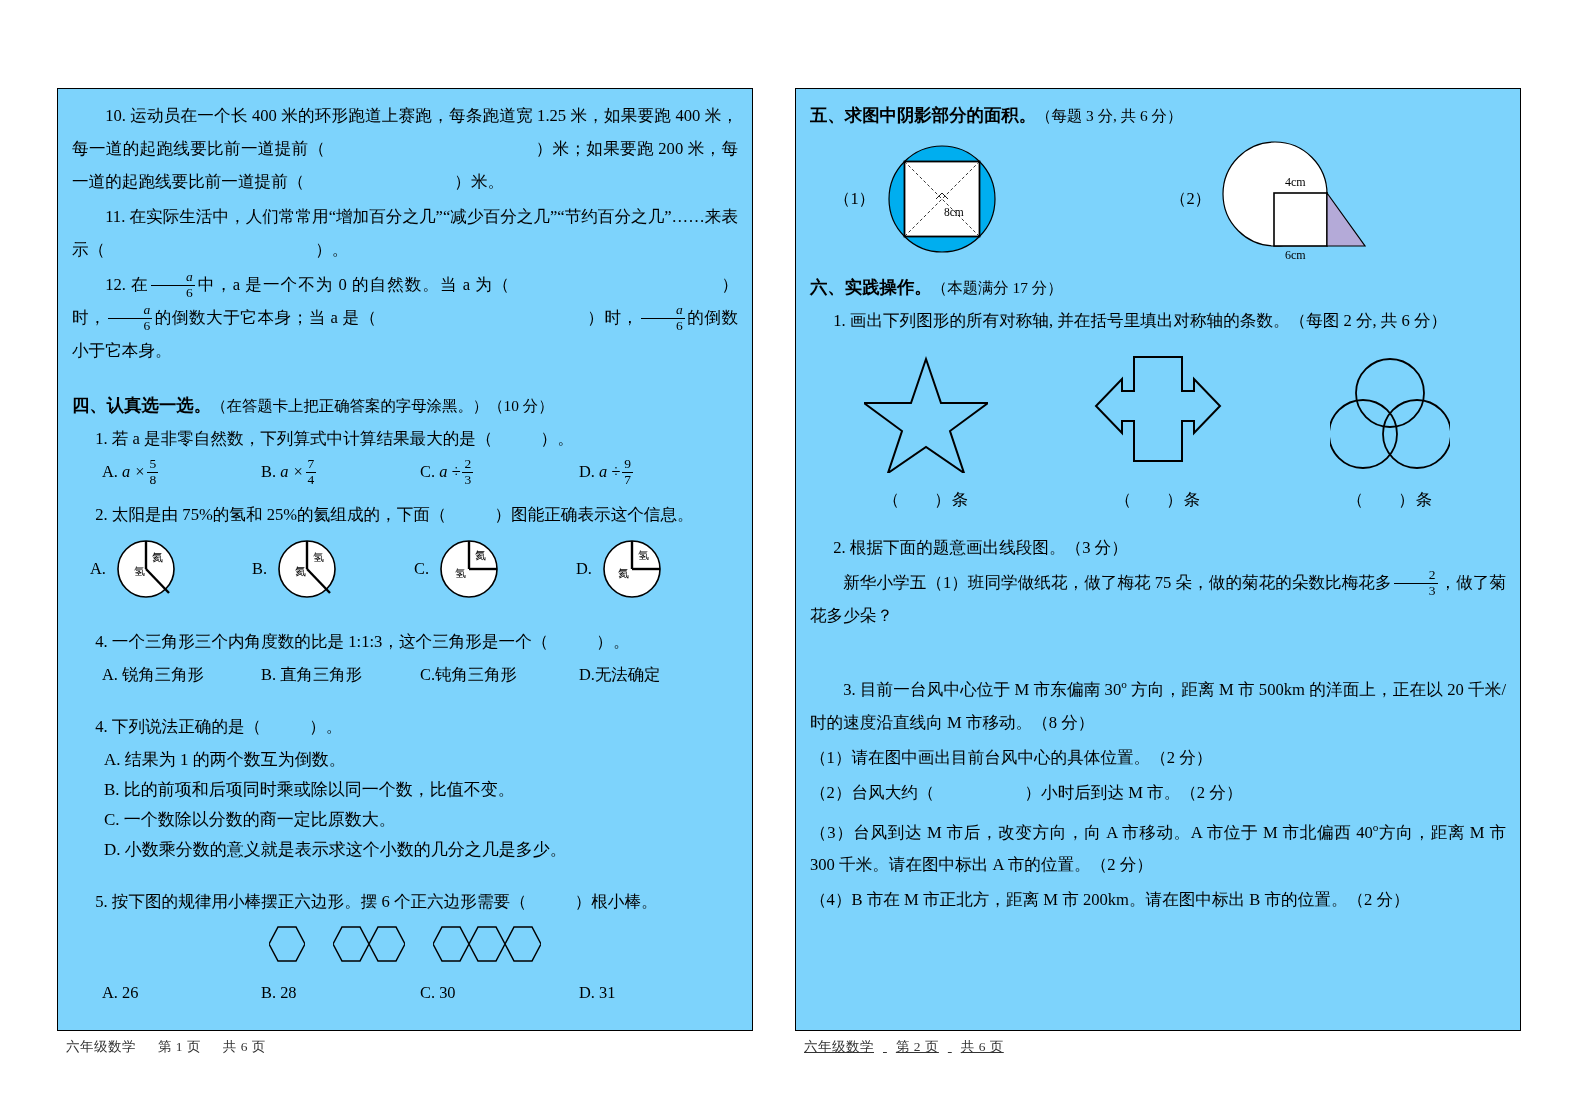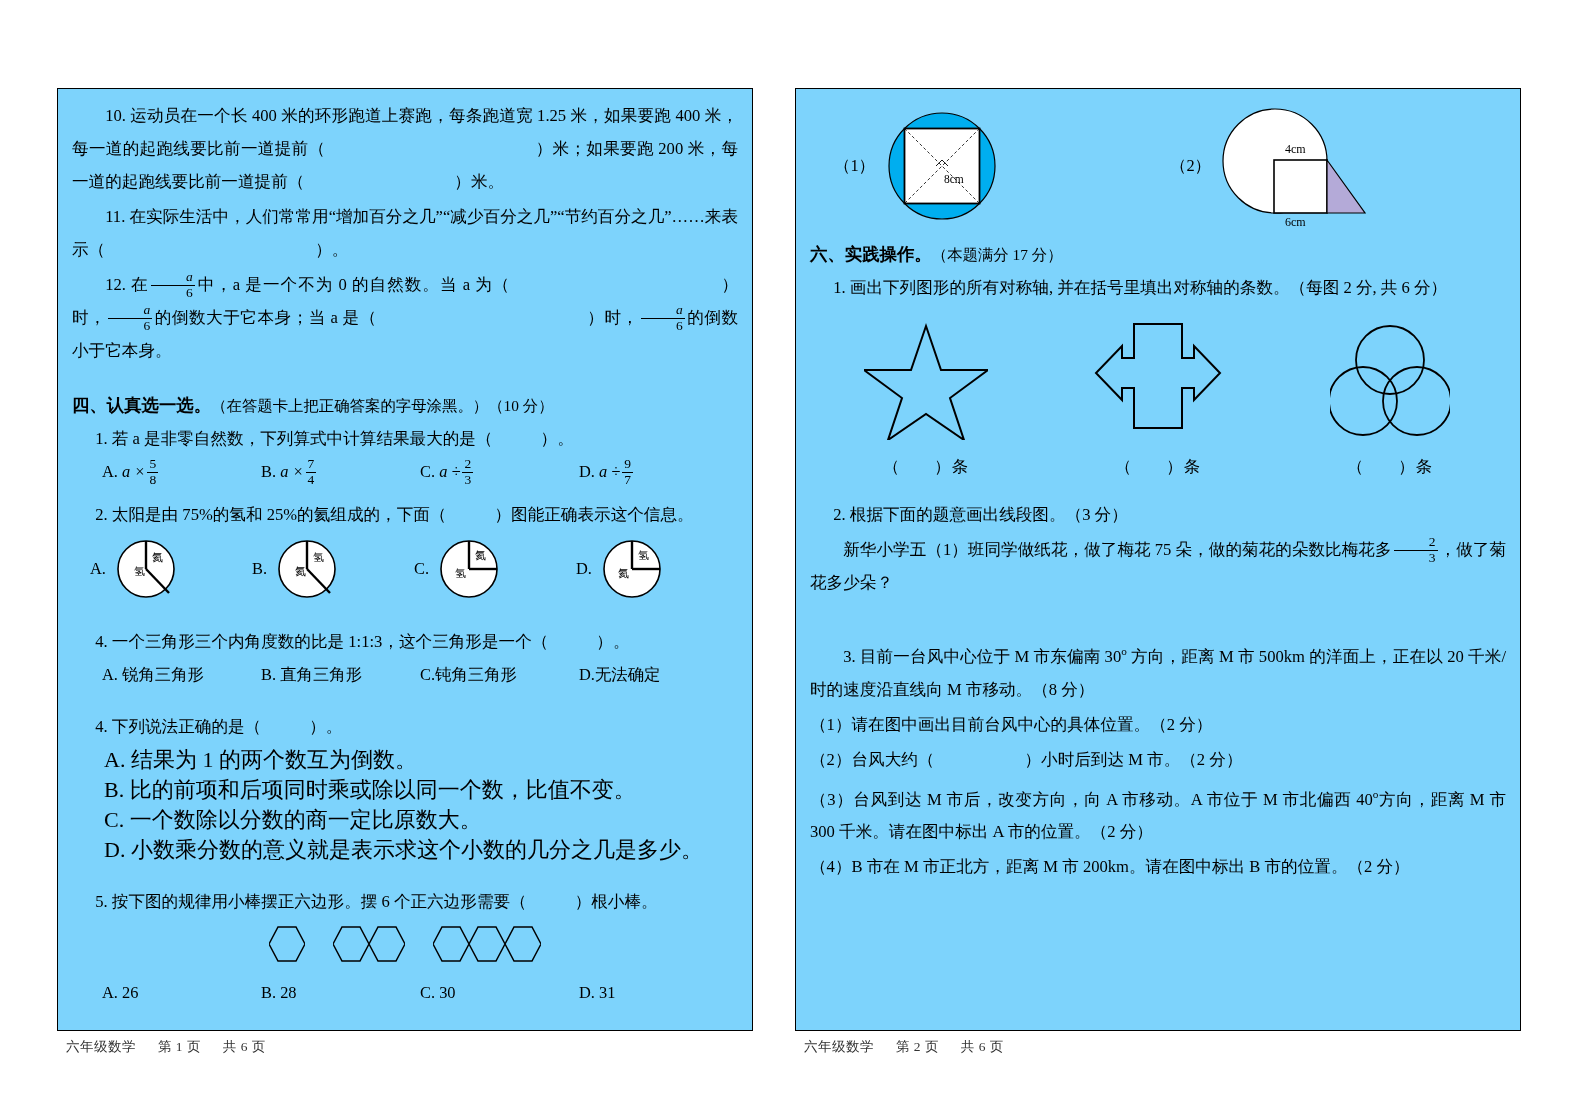--- a/index.html
+++ b/index.html
@@ -42,21 +42,21 @@
   
   .footer {
     position: absolute;
     text-align: left;
     font-size: 13.5px;
     letter-spacing: .5px;
     color: #333;
     font-family: "Liberation Serif", serif;
   }
   #footer-left  { left: 57px;  top: 1038px; width: 696px; }
-  #footer-right { left: 795px; top: 1038px; width: 726px; }
+  #footer-right { left: 795px; top: 1038px; width: 726px; text-decoration: underline; }
   .footer span { margin: 0 9px; }
 
   
   .q {
     font-size: 16.6px;
     line-height: 33px;
     text-align: justify;
     text-justify: inter-ideograph;
     margin: 0 0 2px 0;
   }
@@ -95,21 +95,21 @@
   .choices {
     display: flex;
     font-size: 16.4px;
     line-height: 30px;
     margin: 2px 0 0 0;
     justify-content: center;
   }
   .choices > div { flex: 1 1 0; }
   .choices.pad { padding-left: 30px; }
 
-  .choice-line { font-size:22px; line-height: 30px; padding-left: 32px;}
+  .choice-line { font-size:17px; line-height: 30px; padding-left: 32px;}
 
   
   .pie-row {
     display: flex;
     align-items: center;
     margin: 6px 0 4px 0;
     padding-left: 18px;
   }
   .pie-item { flex: 1 1 0; display: flex; align-items: center; }
   .pie-item .lbl { font-size: 16.4px; margin-right: 8px; }
@@ -277,20 +277,21 @@
         <div>C. 30</div>
         <div>D. 31</div>
       </div>
 
     </div>
   </div>
 
   <div class="page" id="page-right">
     <div class="page-inner">
 
+      <p class="sect"><span>五、求图中阴影部分的面积。</span><span class="norm">（每题 3 分, 共 6 分）</span></p>
 
       <div class="shade-row">
         <div class="shade-cell" style="flex:1 1 0; padding-left:24px;">
           <span class="shade-lbl">（1）</span>
           <svg width="122" height="122" viewBox="0 0 122 122">
             <circle cx="61" cy="61" r="53" fill="#00AEEF" stroke="#000" stroke-width="1.2"></circle>
             <rect x="23.5" y="23.5" width="75" height="75" fill="#ffffff" stroke="#000" stroke-width="1.8"></rect>
             <line x1="23.5" y1="23.5" x2="98.5" y2="98.5" stroke="#000" stroke-width="0.8" stroke-dasharray="3,2.4"></line>
             <line x1="98.5" y1="23.5" x2="23.5" y2="98.5" stroke="#000" stroke-width="0.8" stroke-dasharray="3,2.4"></line>
             <path d="M 55 61 L 61 55 L 67 61" fill="none" stroke="#000" stroke-width="0.9"></path>

